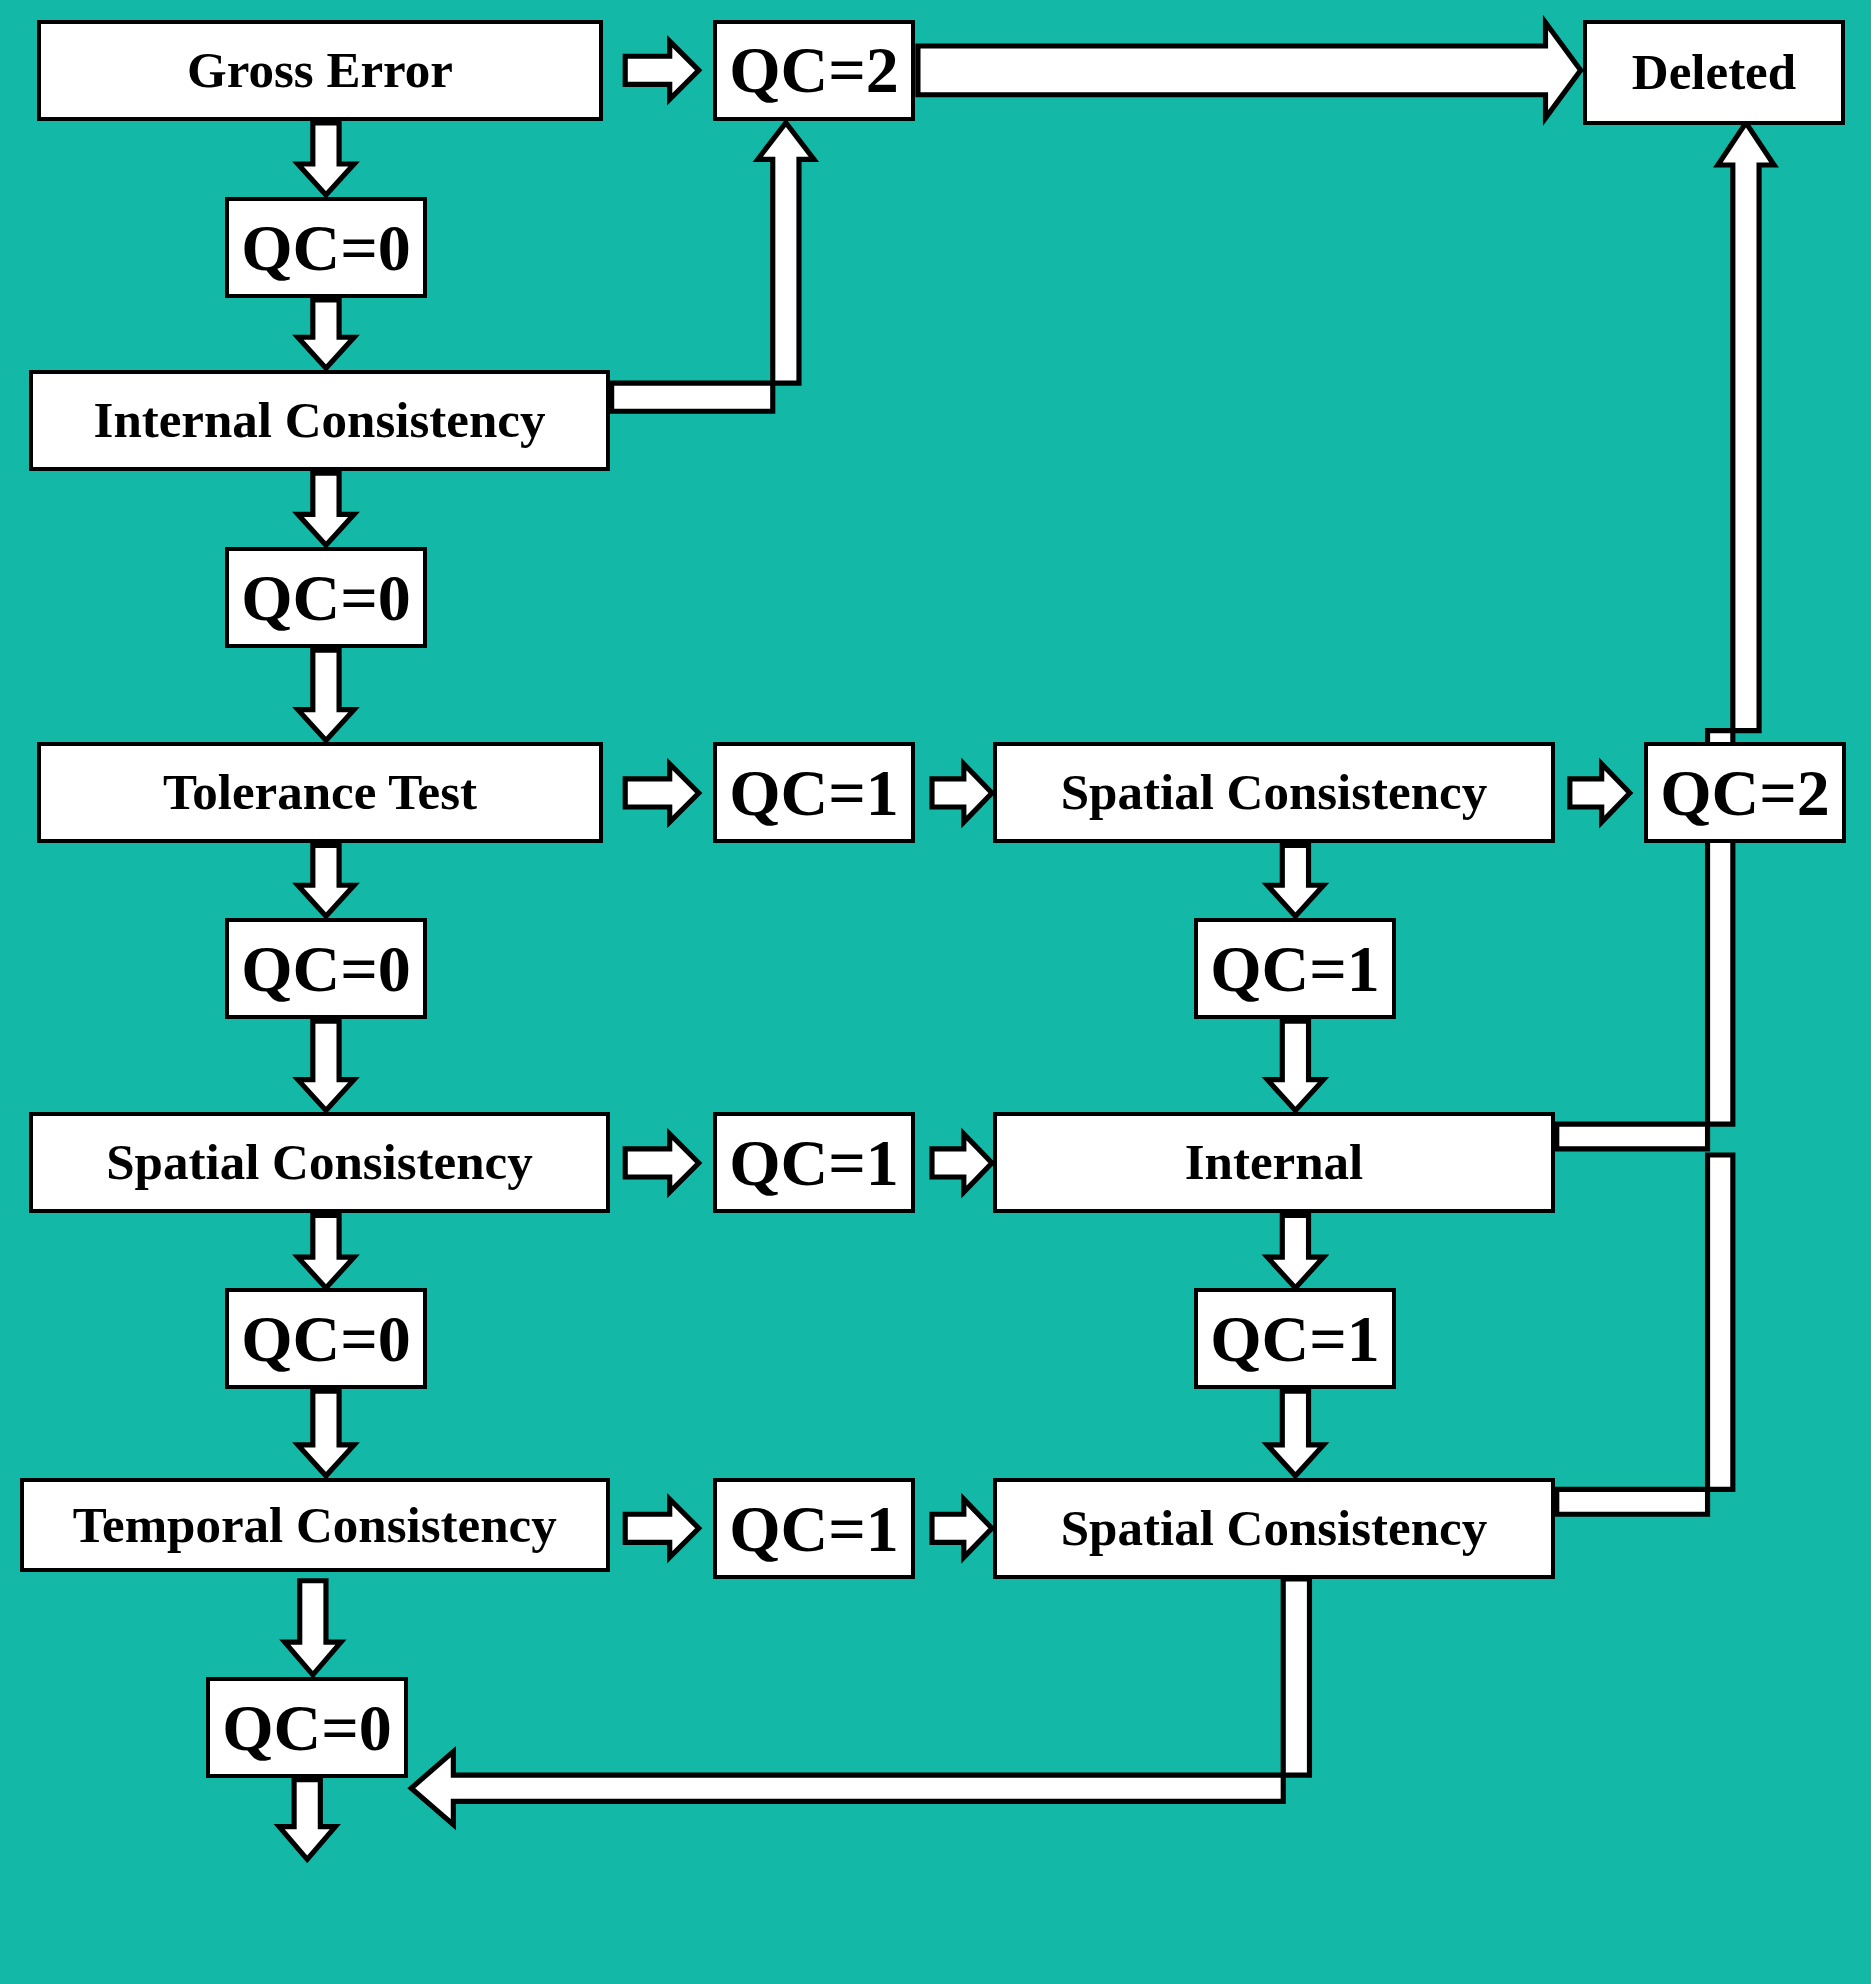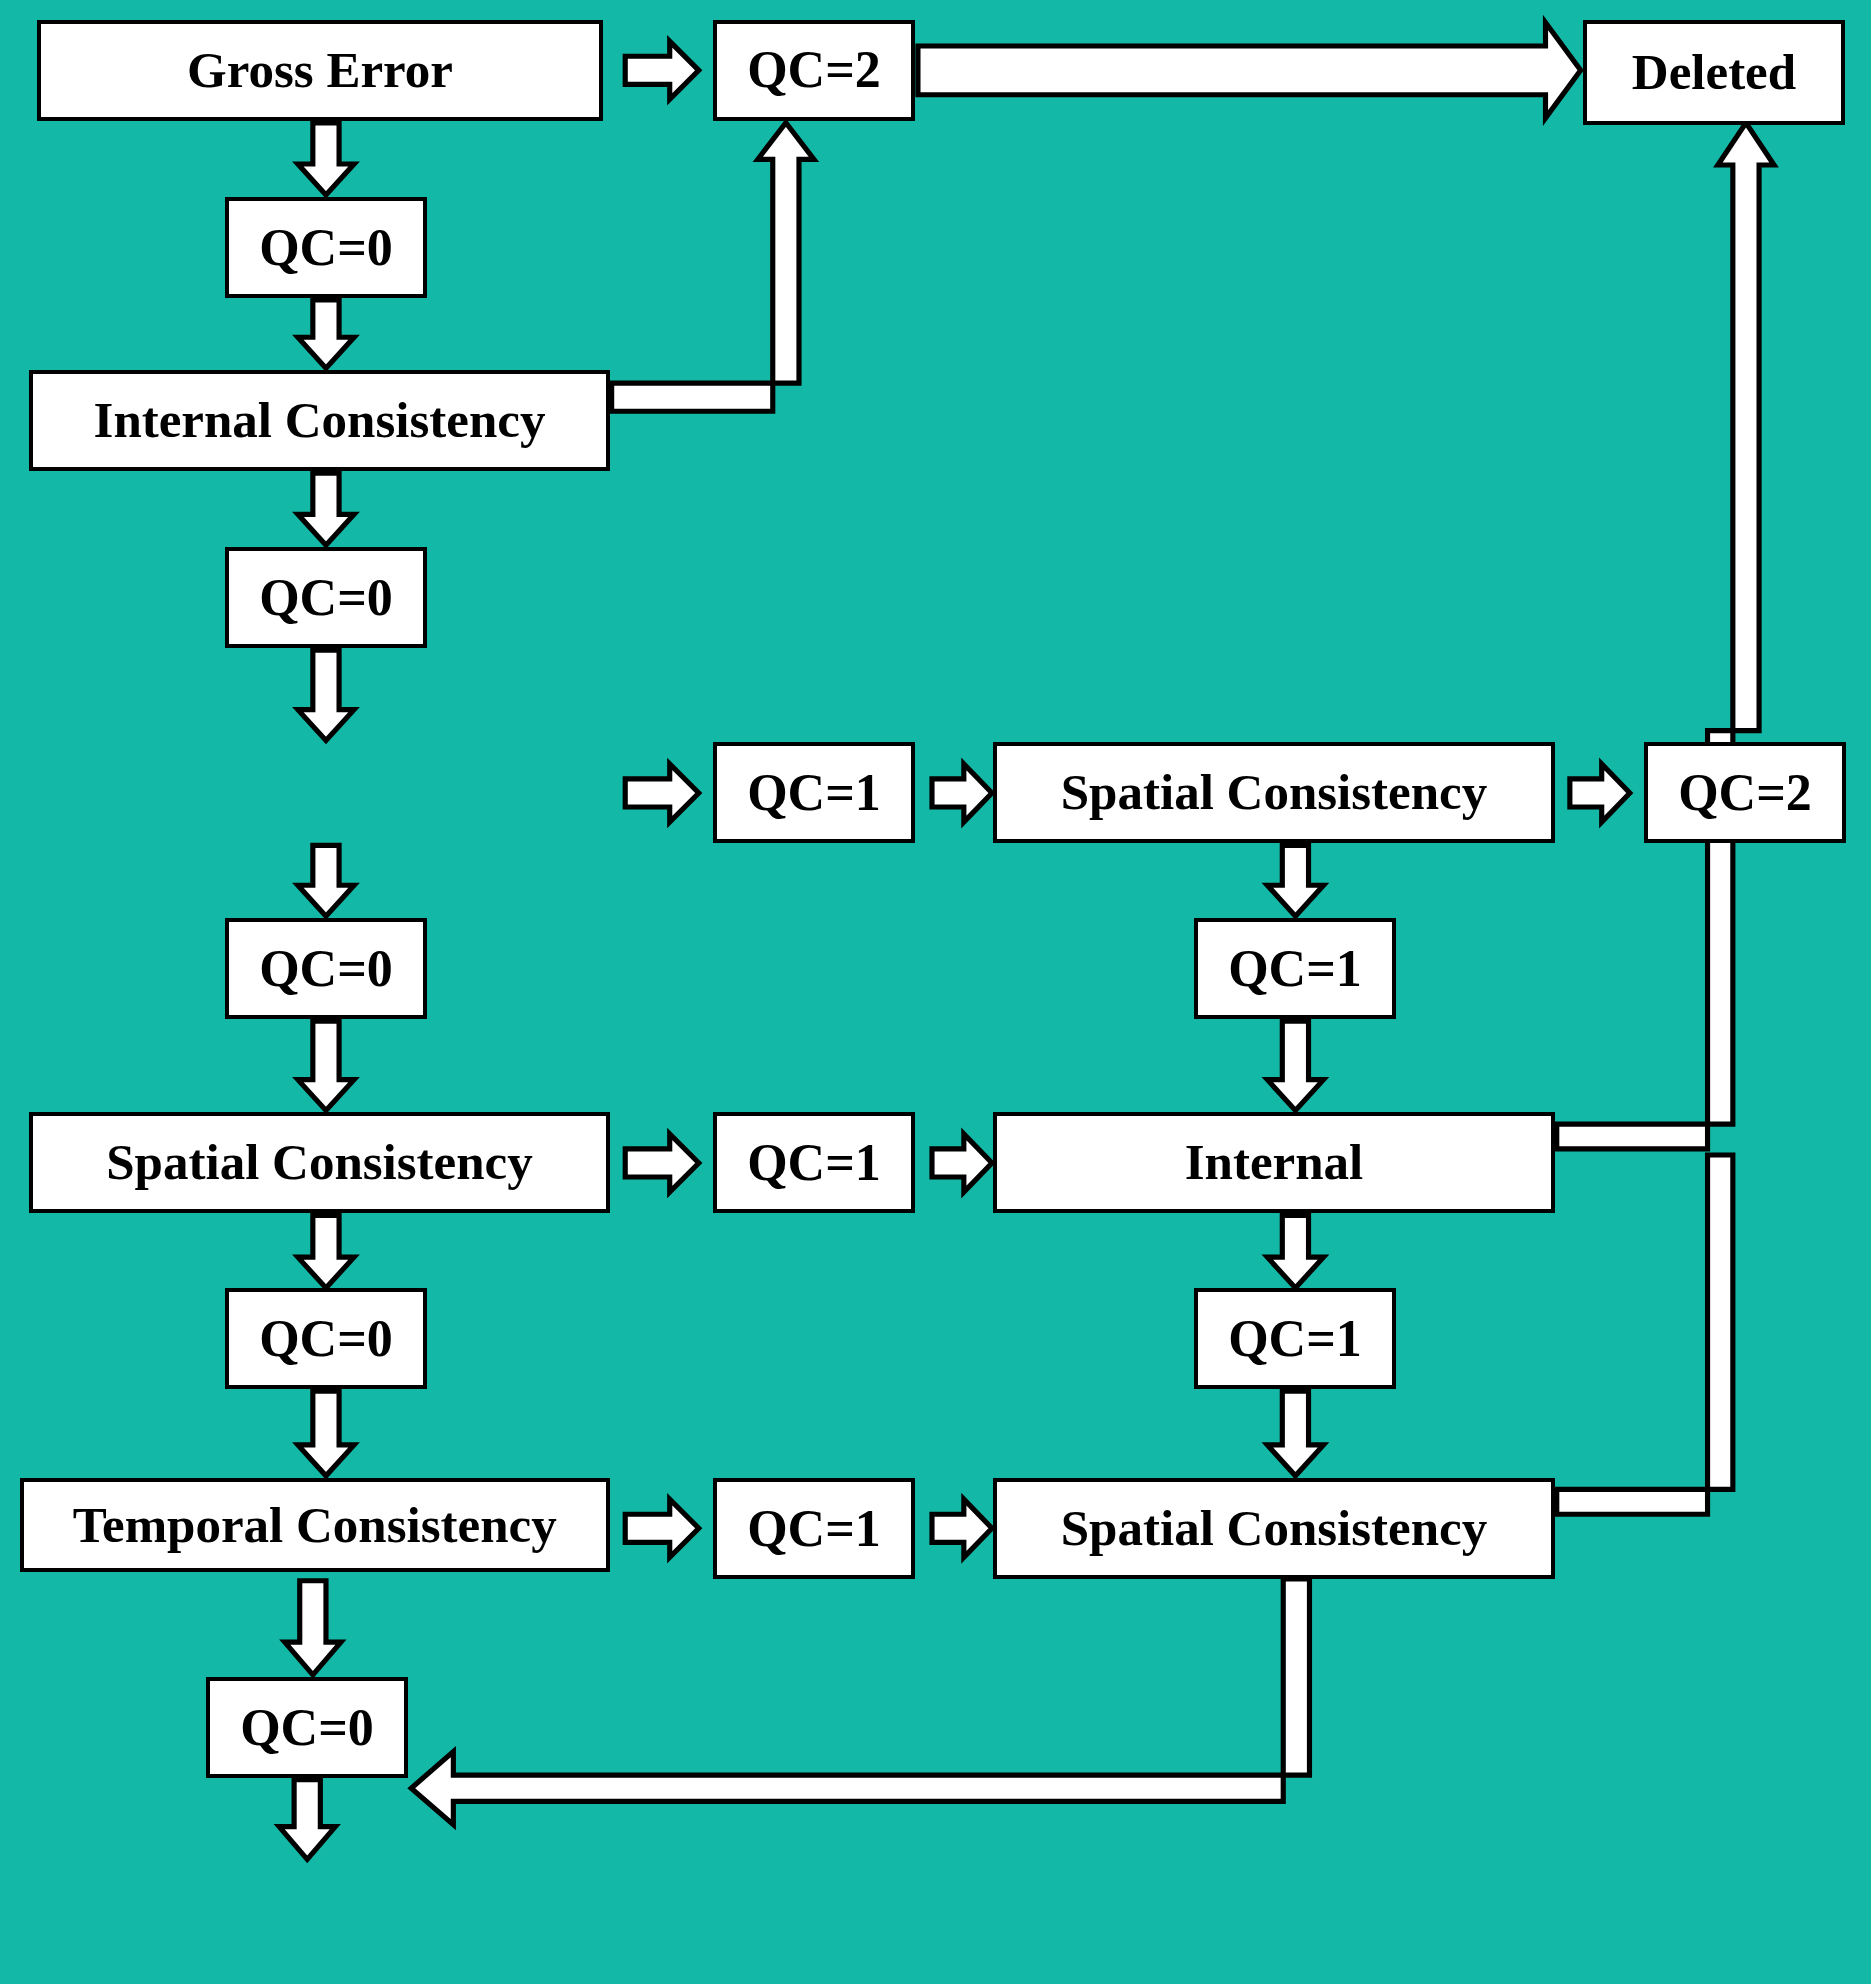--- a/index.html
+++ b/index.html
@@ -35,21 +35,21 @@
     text-align: center;
   }
   .node-label {
     font-family: "Liberation Serif", "DejaVu Serif", serif;
     font-weight: bold;
     color: #000000;
     line-height: 1;
     white-space: nowrap;
   }
   .size-lg { font-size: 51px; }
-  .size-md { font-size: 52px; }
+  .size-md { font-size: 66px; }
 </style>
 </head>
 <body>
 
 <div id="flowchart-root">
 
   <svg id="flow-svg" viewBox="0 0 3995 4238">
     <g fill="#ffffff" stroke="#000000" stroke-width="11" stroke-linejoin="miter">
 
       <polygon points="1335,120 1430,120 1430,88 1492,150 1430,212 1430,180 1335,180"></polygon>
@@ -128,20 +128,23 @@
   </div>
 
   <div class="node-box" style="left:29px; top:370px; width:581px; height:101px;">
     <span class="node-label size-lg">Internal Consistency</span>
   </div>
 
   <div class="node-box" style="left:225px; top:547px; width:202px; height:101px;">
     <span class="node-label size-md">QC=0</span>
   </div>
 
+  <div class="node-box" style="left:37px; top:742px; width:566px; height:101px;">
+    <span class="node-label size-lg">Tolerance Test</span>
+  </div>
 
   <div class="node-box" style="left:713px; top:742px; width:202px; height:101px;">
     <span class="node-label size-md">QC=1</span>
   </div>
 
   <div class="node-box" style="left:993px; top:742px; width:562px; height:101px;">
     <span class="node-label size-lg">Spatial Consistency</span>
   </div>
 
   <div class="node-box" style="left:1644px; top:742px; width:202px; height:101px;">

